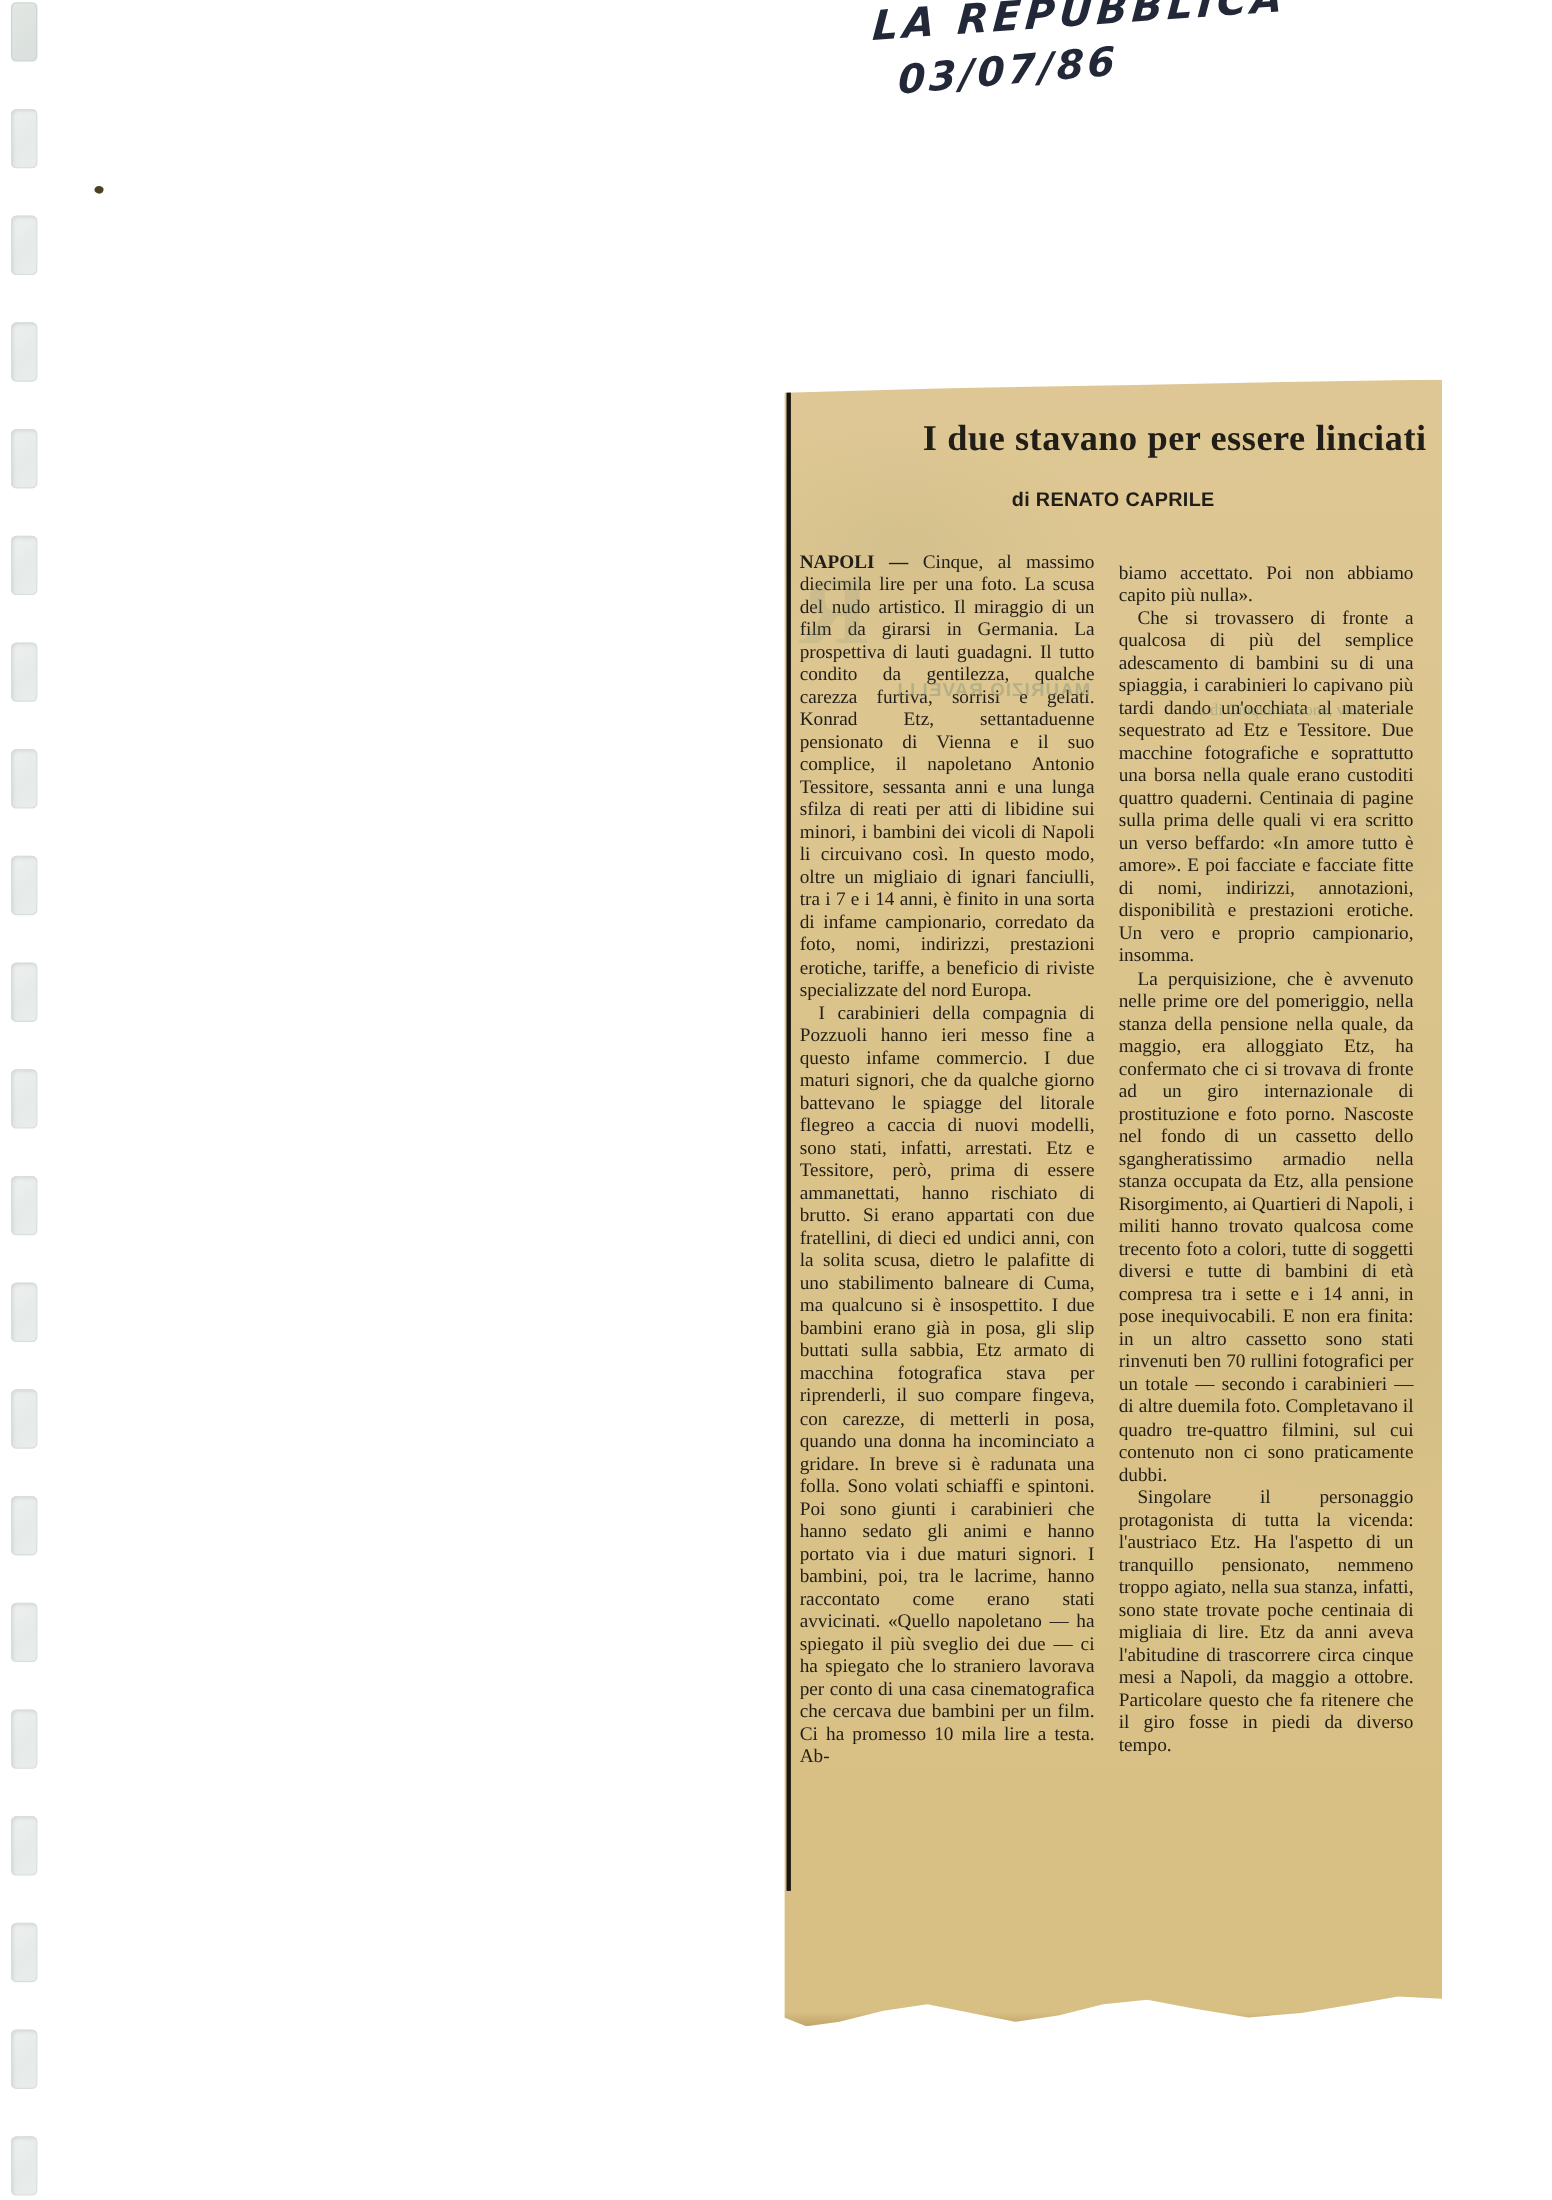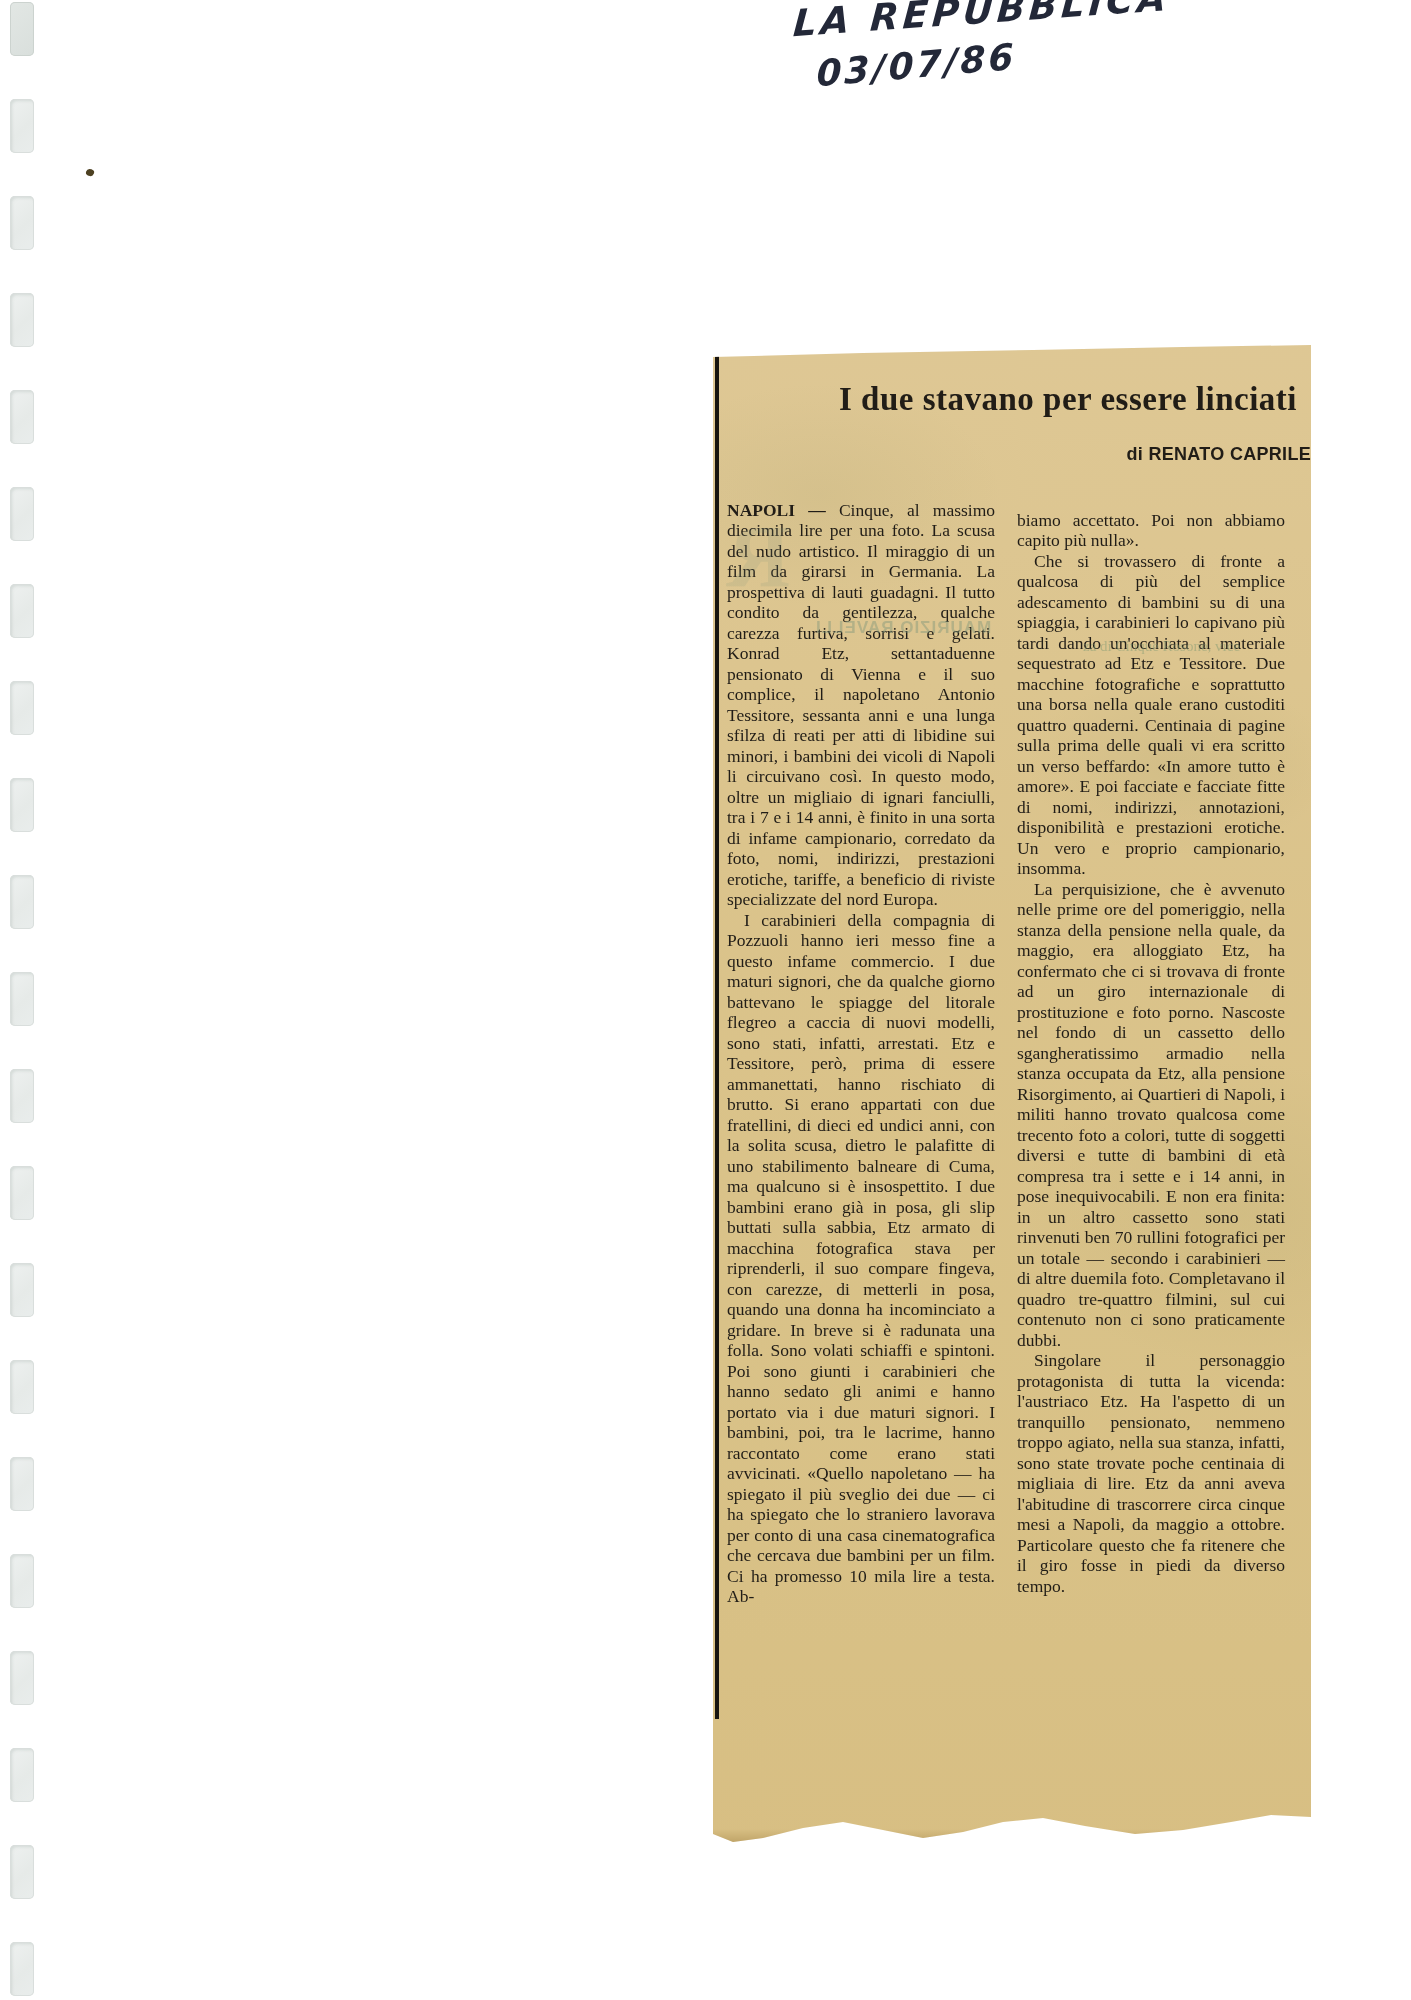--- a/index.html
+++ b/index.html
@@ -102,21 +102,21 @@
   }
   .headline{
     margin:12px 8px 0 8px;
     text-align:center;
     font-style:italic;font-weight:700;
     font-size:60px;line-height:74px;
     letter-spacing:-1px;
   }
   .byline{
     margin:24px 0 0 0;
-    text-align:right;
+    text-align:center;
     font-family:"Liberation Sans", sans-serif;
     font-weight:700;font-size:18px;line-height:22px;
     letter-spacing:.3px;
   }
   
   .columns{
     margin-top:12px;
     padding:0 14px;
     display:flex;gap:22px;
     height:1152px;overflow:hidden;align-items:center;

